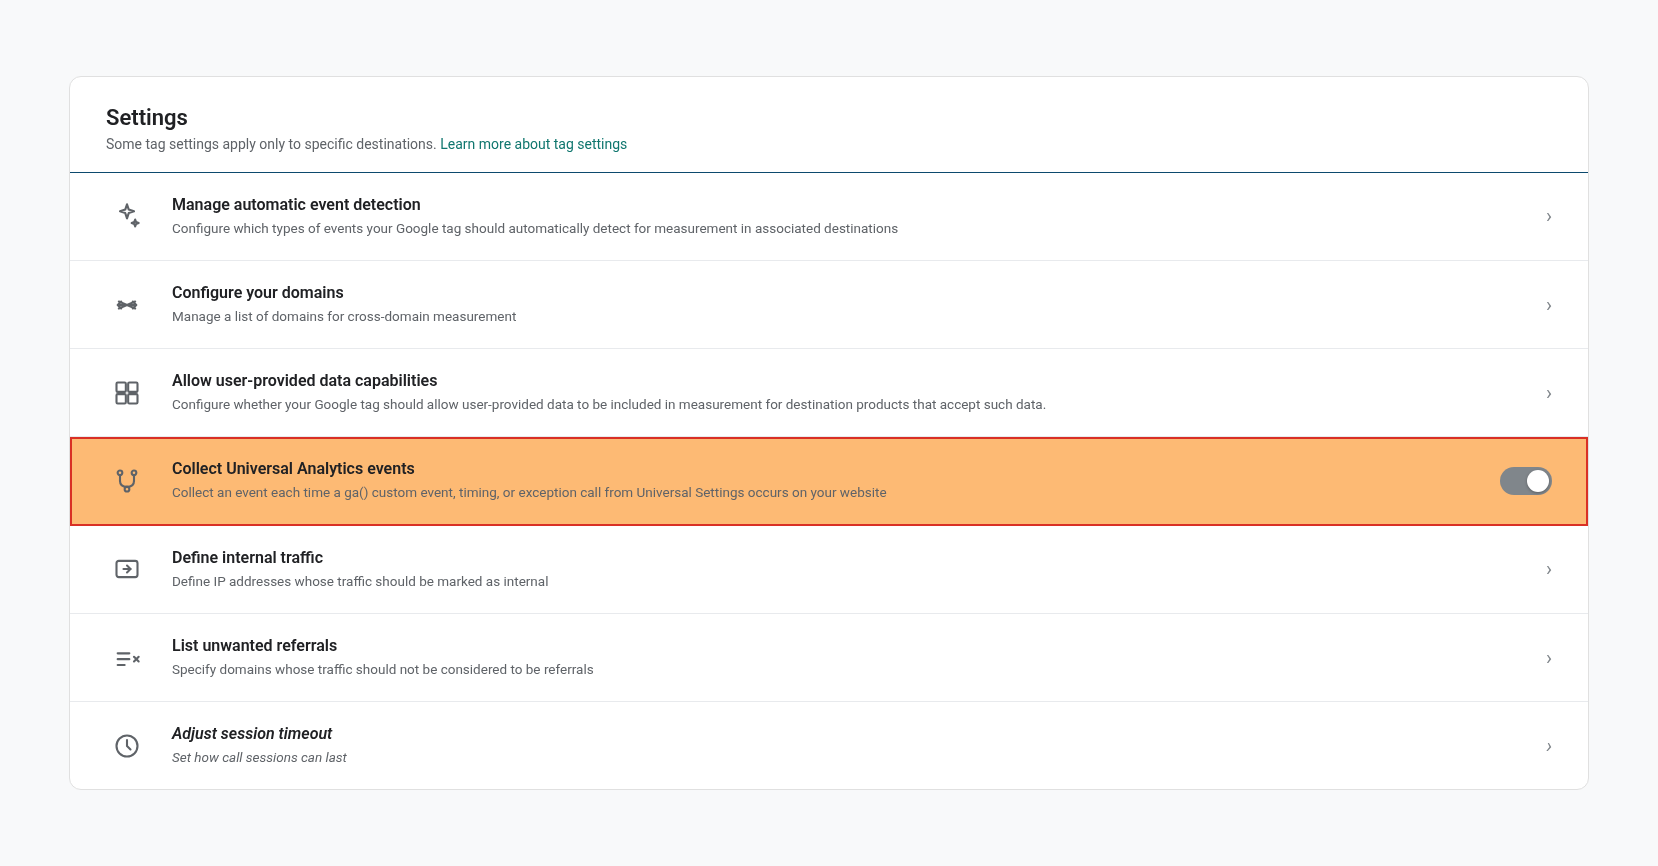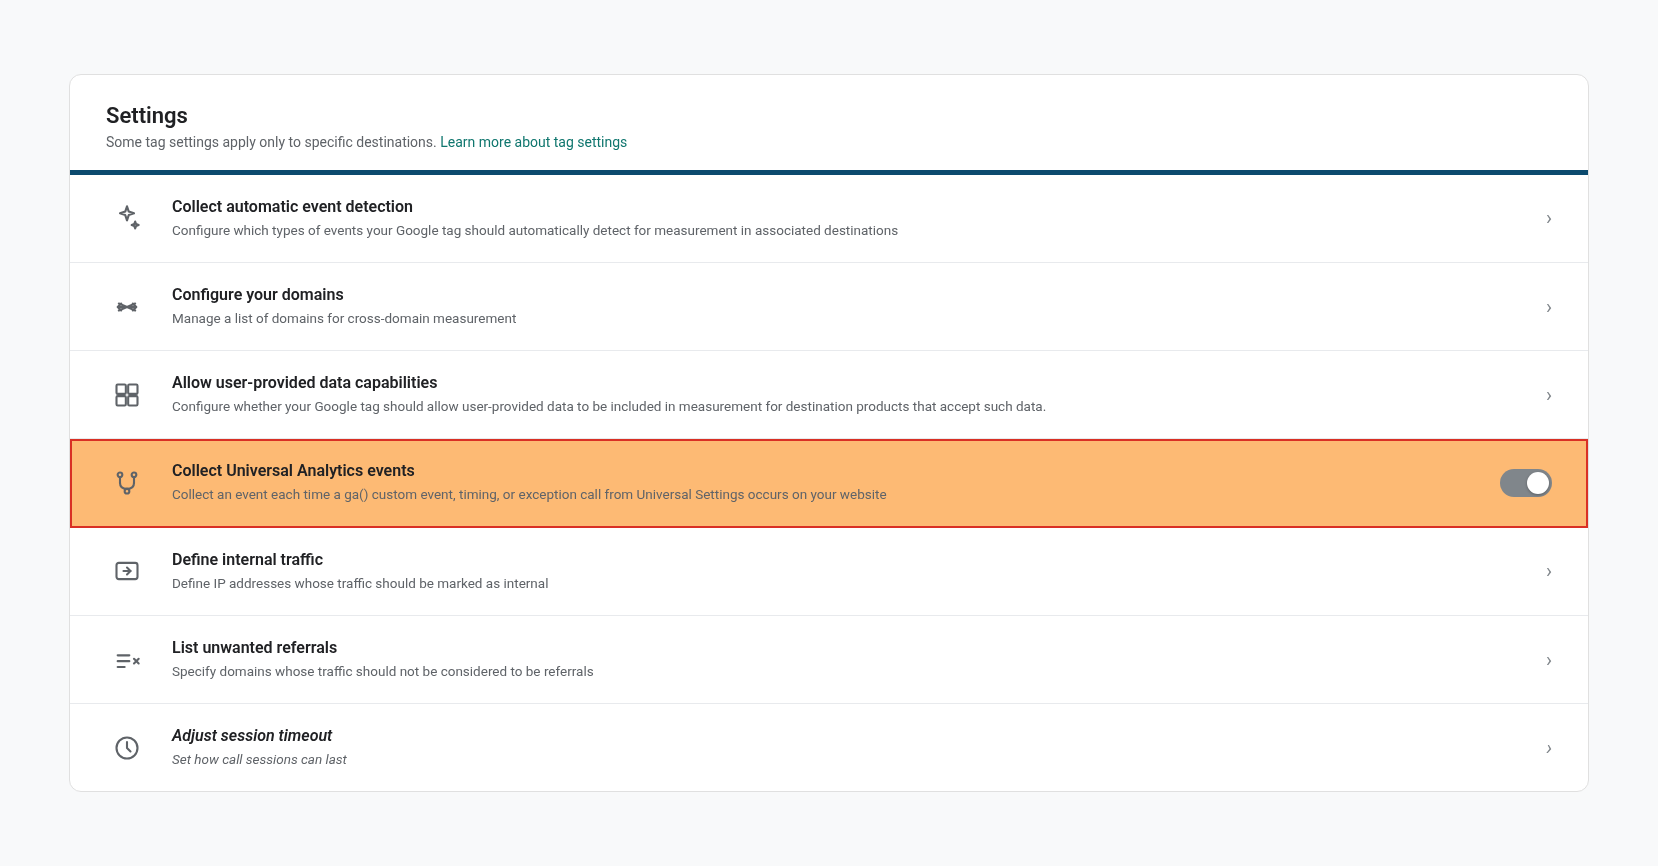--- a/index.html
+++ b/index.html
@@ -22,21 +22,21 @@
       background: #ffffff;
       border-radius: 12px;
       border: 1px solid #e0e0e0;
       width: 1520px;
       max-width: 100%;
       overflow: hidden;
     }
 
     .settings-header {
       padding: 28px 36px 20px 36px;
-      border-bottom: 5px solid #0c4a6e;
+      border-bottom: 1px solid #0c4a6e;
     }
 
     .settings-title {
       font-size: 22px;
       font-weight: 600;
       color: #202124;
       margin-bottom: 6px;
     }
 
     .settings-subtitle {
@@ -183,21 +183,21 @@
   <ul class="settings-list">
 
     <li class="settings-item">
       <div class="item-icon">
         <svg viewBox="0 0 24 24" xmlns="http://www.w3.org/2000/svg" stroke="#5f6368" stroke-width="1.5" fill="none">
           <path d="M12 2l1.5 4.5L18 8l-4.5 1.5L12 14l-1.5-4.5L6 8l4.5-1.5L12 2z" stroke="#5f6368" stroke-linejoin="round"></path>
           <path d="M19 15l0.8 2.2L22 18l-2.2 0.8L19 21l-0.8-2.2L16 18l2.2-0.8L19 15z" stroke="#5f6368" stroke-linejoin="round"></path>
         </svg>
       </div>
       <div class="item-content">
-        <div class="item-title">Collect automatic event detection</div>
+        <div class="item-title">Manage automatic event detection</div>
         <div class="item-description">Configure which types of events your Google tag should automatically detect for measurement in associated destinations</div>
       </div>
       <div class="item-action">
         <span class="chevron-icon">›</span>
       </div>
     </li>
 
     <li class="settings-item">
       <div class="item-icon">
         <svg viewBox="0 0 24 24" xmlns="http://www.w3.org/2000/svg" stroke="#5f6368" stroke-width="1.8" fill="none">

